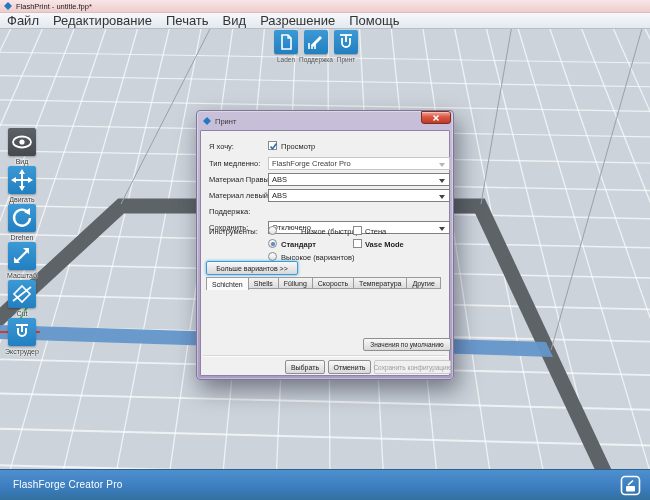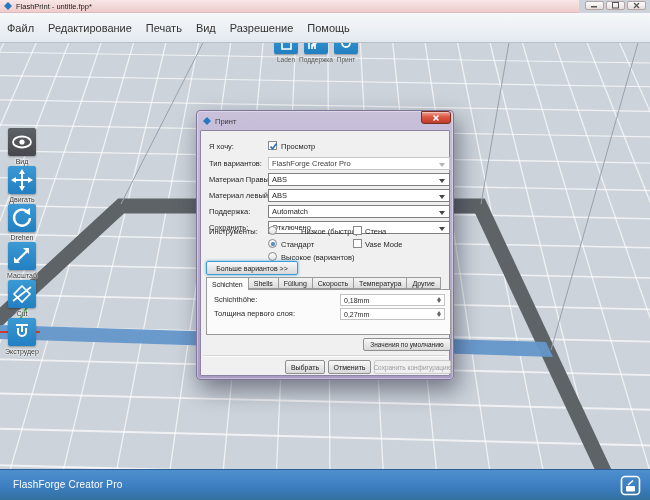--- a/index.html
+++ b/index.html
@@ -3,29 +3,29 @@
 <meta charset="utf-8">
 <style>
   * { margin:0; padding:0; box-sizing:border-box; }
   html,body { width:650px; height:500px; font-family:"Liberation Sans", sans-serif; }
   #root { position:relative; width:650px; height:500px; background:#ccd3da; overflow:hidden; }
 
   
   #scene { position:absolute; left:0; top:0; width:650px; height:500px; }
 
   
-  .titlebar { position:absolute; left:0; top:0; width:579px; height:13px;
+  .titlebar { position:absolute; left:0; top:0; width:650px; height:13px;
     background:linear-gradient(#f8e6e6,#eecccc); border-bottom:1px solid #ddbcbc;
     display:flex; align-items:center; gap:4px; padding-left:4px; font-size:7.5px; color:#222; z-index:30; }
   .winctl { position:absolute; right:4px; top:1px; display:flex; gap:2px; }
   .winbtn { width:19px; height:9px; background:linear-gradient(#fdfcfc,#e6dede);
     border:1px solid #b9a2a2; border-radius:2px; display:flex; align-items:center; justify-content:center; }
-  .menubar { position:absolute; left:0; top:13px; width:650px; height:30px;
+  .menubar { position:absolute; left:0; top:13px; width:650px; height:16px;
     background:linear-gradient(#f6f8fb,#e3e9ef); border-bottom:1px solid #b7bfc8;
-    display:flex; align-items:center; font-size:11px; color:#333; z-index:30; }
+    display:flex; align-items:center; font-size:13px; color:#333; z-index:30; }
   .menuitem { padding:0 7px; height:100%; display:flex; align-items:center; }
 
   
   .toolbtn { position:absolute; width:24px; height:24px; border-radius:2px;
     background:linear-gradient(#3b99d5,#2280c2); box-shadow:0 1px 1px rgba(0,0,0,.25); z-index:20; }
   .toollbl { position:absolute; width:44px; text-align:center; font-size:6.5px; color:#555; z-index:20;
     text-shadow:0 0 2px #eef2f6; }
 
   
   .sidebtn { position:absolute; left:8px; width:28px; height:28px; border-radius:2px;
@@ -261,86 +261,68 @@
 
     <div class="dlg-body">
 
       <span class="lbl" style="top:11px;">Я хочу:</span>
       <span class="cb" style="left:67px; top:10px;">
         <svg width="9" height="9">
           <path d="M1.5,4.5 L3.5,6.8 L7.5,1.5" fill="none" stroke="#2f6faf" stroke-width="1.6"></path>
           </svg></span>
       <span class="lbl" style="left:80px; top:11px;">Просмотр</span>
 
-      <span class="lbl" style="top:28px;">Тип вариантов:</span>
+      <span class="lbl" style="top:28px;">Тип медленно:</span>
       <div class="combo dis" style="top:26px;">
         <span>FlashForge Creator Pro</span>
         <span class="arr"></span>
         </div>
 
       <span class="lbl" style="top:44px;">Материал Правый:</span>
       <div class="combo" style="top:42px;">
         <span>ABS</span>
         <span class="arr"></span>
         </div>
 
       <span class="lbl" style="top:60px;">Материал левый:</span>
       <div class="combo" style="top:58px;">
         <span>ABS</span>
         <span class="arr"></span>
         </div>
 
       <span class="lbl" style="top:76px;">Поддержка:</span>
-      <div class="combo" style="top:74px;">
-        <span>Automatch</span>
-        <span class="arr"></span>
-        </div>
 
       <span class="lbl" style="top:92px;">Сохранить:</span>
       <div class="combo" style="top:90px;">
         <span>Отключено</span>
         <span class="arr"></span>
         </div>
 
       <span class="lbl" style="top:96px;">Инструменты:</span>
       <span class="radio" style="left:67px; top:95px;"></span>
       <span class="lbl" style="left:80px; top:96px;margin-left:20px;">Низкое (быстро)</span>
       <span class="radio sel" style="left:67px; top:108px;"></span>
-      <span class="lbl" style="left:80px; top:109px;">Стандарт</span>
+      <span class="lbl" style="left:80px; top:109px;font-weight:bold;">Стандарт</span>
       <span class="radio" style="left:67px; top:121px;"></span>
       <span class="lbl" style="left:80px; top:122px;">Высокое (вариантов)</span>
       <span class="cb" style="left:152px; top:95px;"></span>
       <span class="lbl" style="left:164px; top:96px;">Стена</span>
       <span class="cb" style="left:152px; top:108px;"></span>
-      <span class="lbl" style="left:164px; top:109px;">Vase Mode</span>
+      <span class="lbl" style="left:164px; top:109px;font-weight:bold;">Vase Mode</span>
 
       <div class="btn focus" style="left:5px; top:130px; width:92px; height:14px;">Больше вариантов &gt;&gt;</div>
 
       <div class="tabs">
         <span class="tab active">Schichten</span>
         <span class="tab">Shells</span>
         <span class="tab">Füllung</span>
         <span class="tab">Скорость</span>
         <span class="tab">Температура</span>
         <span class="tab">Другие</span>
       </div>
-      <div class="panel">
-        <span class="lbl" style="left:7px; top:5px;">Schichthöhe:</span>
-        <div class="spin" style="top:4px;">
-          <span>0,18mm</span>
-          <span class="up"></span>
-          <span class="dn"></span>
-          </div>
-        <span class="lbl" style="left:7px; top:19px;">Толщина первого слоя:</span>
-        <div class="spin" style="top:18px;">
-          <span>0,27mm</span>
-          <span class="up"></span>
-          <span class="dn"></span>
-          </div>
-      </div>
       <div class="btn" style="left:162px; top:207px; width:88px; height:13px; font-size:6.5px;">Значения по умолчанию</div>
 
       <div class="sep"></div>
 
       <div class="btn" style="left:84px; top:229px; width:40px; height:14px;">Выбрать</div>
       <div class="btn" style="left:127px; top:229px; width:43px; height:14px;">Отменить</div>
       <div class="btn dis" style="left:173px; top:229px; width:77px; height:14px; font-size:6.5px;">Сохранить конфигурацию</div>
     </div>
   </div>
 

